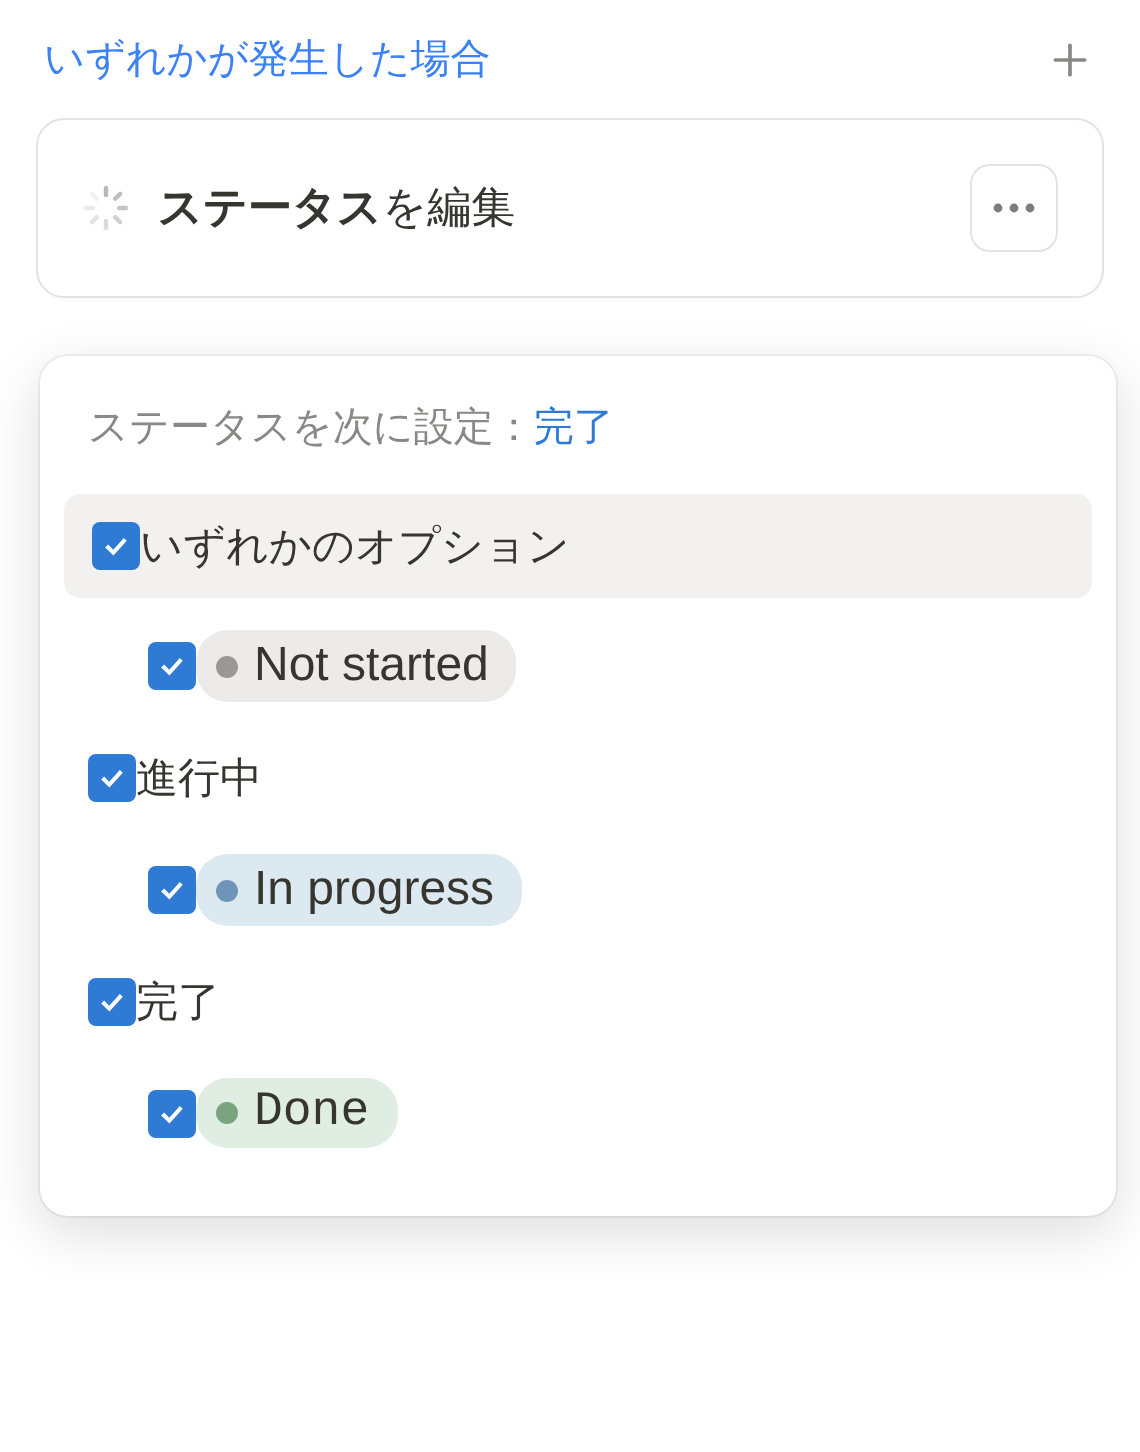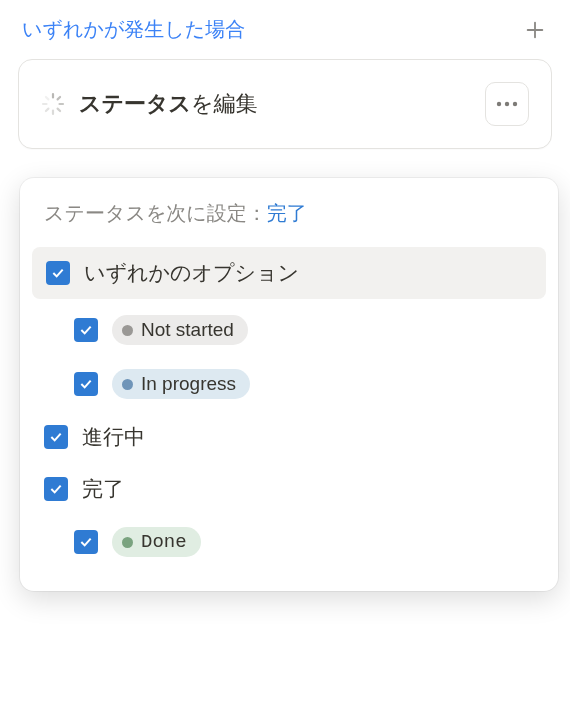--- a/index.html
+++ b/index.html
@@ -105,21 +105,20 @@
   .popup-done {
     font-size: 20px;
     color: #2f7bd3;
     font-weight: 500;
     cursor: pointer;
   }
 
   .option-row {
     display: flex;
     align-items: center;
-    gap: 14px;
     padding: 12px 24px;
   }
   .option-row.highlight {
     background: #f2f1ef;
     margin: 4px 12px;
     border-radius: 8px;
     padding: 12px 14px;
   }
   .option-row.child {
     padding-left: 54px;
@@ -146,21 +145,21 @@
     font-size: 21px;
     color: #37352f;
   }
 
   .pill {
     display: inline-flex;
     align-items: center;
     gap: 8px;
     padding: 4px 14px 4px 10px;
     border-radius: 16px;
-    font-size: 19px;
+    font-size: 24px;
     color: #37352f;
   }
   .pill .dot {
     width: 11px;
     height: 11px;
     border-radius: 50%;
   }
   .pill-default { background: #ecebea; }
   .pill-default .dot { background: #9a9895; }
   .pill-blue { background: #dde9f1; }
@@ -230,39 +229,39 @@
       <svg viewBox="0 0 24 24">
           <polyline points="5 12 10 17 19 7"></polyline>
         </svg>
     </div>
     <div class="pill pill-default">
       <span class="dot"></span>
       <span>Not started</span>
     </div>
   </div>
 
+  <div class="option-row">
+    <div class="checkbox">
+      <svg viewBox="0 0 24 24">
+          <polyline points="5 12 10 17 19 7"></polyline>
+        </svg>
+    </div>
+    <div class="option-label">進行中</div>
+  </div>
   <div class="option-row child">
     <div class="checkbox">
       <svg viewBox="0 0 24 24">
           <polyline points="5 12 10 17 19 7"></polyline>
         </svg>
     </div>
     <div class="pill pill-blue">
       <span class="dot"></span>
       <span>In progress</span>
     </div>
   </div>
-  <div class="option-row">
-    <div class="checkbox">
-      <svg viewBox="0 0 24 24">
-          <polyline points="5 12 10 17 19 7"></polyline>
-        </svg>
-    </div>
-    <div class="option-label">進行中</div>
-  </div>
 
   <div class="option-row">
     <div class="checkbox">
       <svg viewBox="0 0 24 24">
           <polyline points="5 12 10 17 19 7"></polyline>
         </svg>
     </div>
     <div class="option-label">完了</div>
   </div>
   <div class="option-row child">

